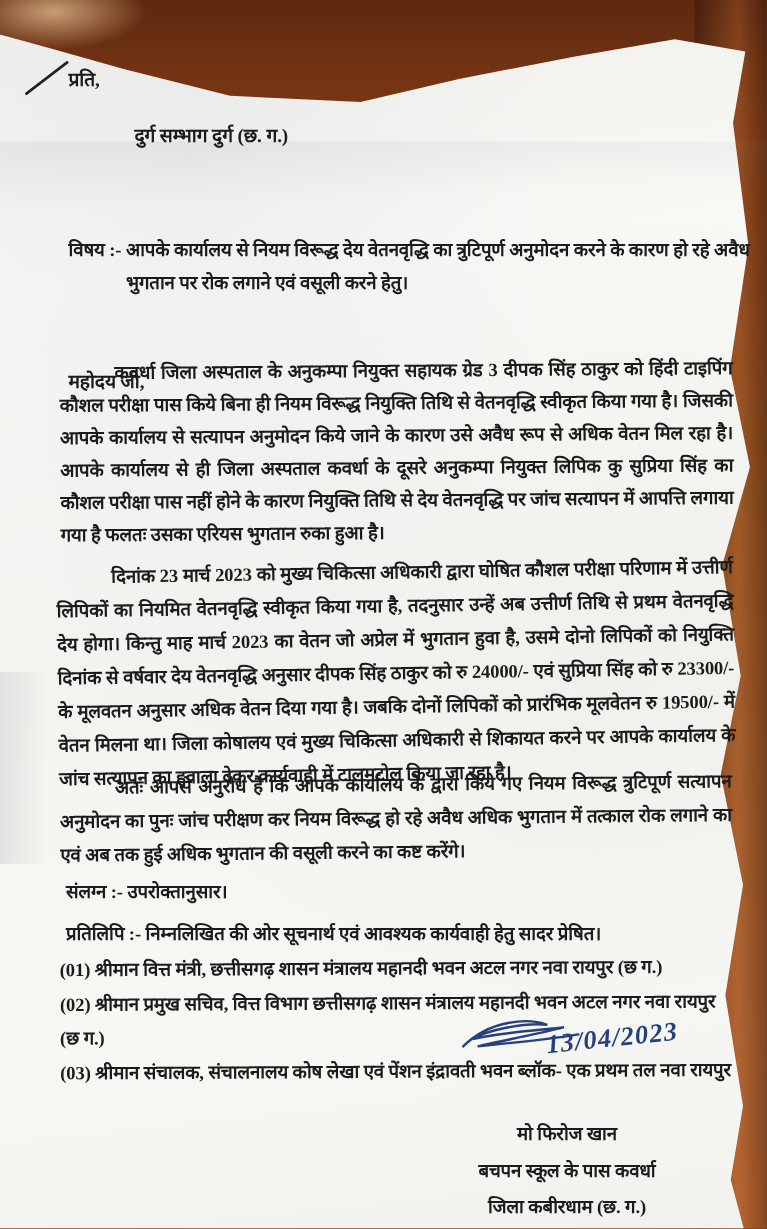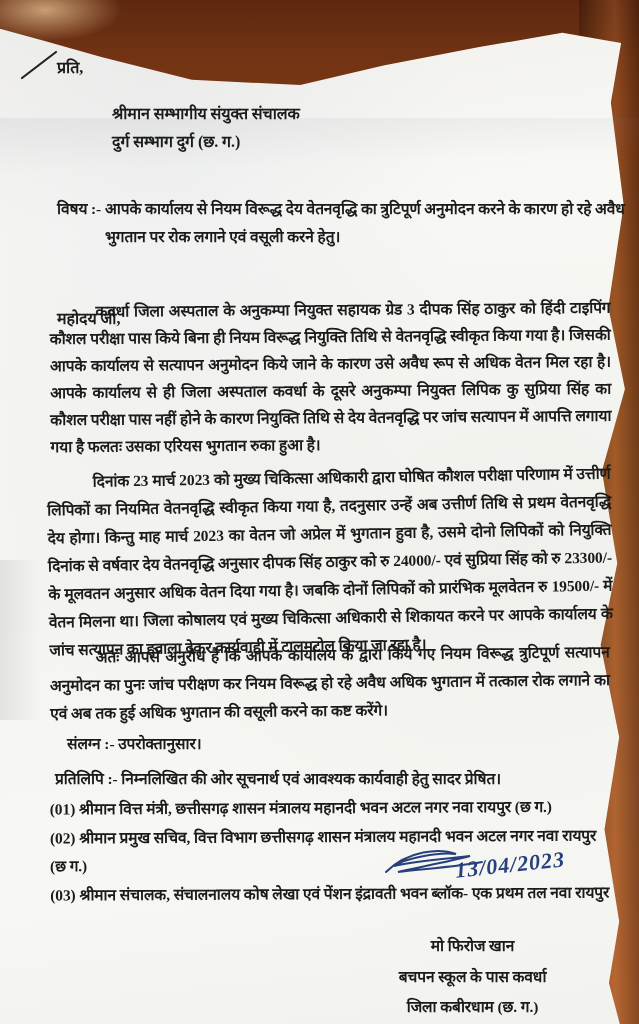--- a/index.html
+++ b/index.html
@@ -44,21 +44,21 @@
   .t{position:absolute;font-weight:bold;font-size:15.5px;line-height:27px;letter-spacing:-0.1px;}
   .para{text-align:justify;}
   .indent{text-indent:46px;}
   .salutation{left:57px;top:54px;font-size:16px;}
   .recipient{left:112px;top:100px;line-height:28px;font-size:16px;}
   .subject{left:57px;top:195px;width:554px;padding-left:48px;text-indent:-48px;line-height:28px;}
   .greeting{left:57px;top:257px;font-size:16px;margin-top:48px;}
   .para1{left:50px;top:296px;width:561px;transform:rotate(-0.45deg);}
   .para2{left:48px;top:464px;width:564px;transform:rotate(-0.9deg);line-height:28px;}
   .para3{left:50px;top:641px;width:560px;transform:rotate(-0.6deg);line-height:28px;}
-  .enclosure{left:55px;top:730px;margin-left:12px;}
+  .enclosure{left:55px;top:730px;}
   .copyhead{left:55px;top:765px;width:556px;}
   .copies{left:50px;top:794px;width:562px;line-height:28.5px;transform:rotate(-0.3deg);}
   .sender{left:330px;top:887px;width:285px;text-align:center;line-height:30.5px;font-size:15.5px;margin-top:44px;}
   .handwriting{
     position:absolute;left:455px;top:852px;
     color:#27407c;font-size:22px;font-style:italic;font-weight:bold;
     transform:rotate(-6deg);letter-spacing:1px;
   }
   .sig-svg{position:absolute;left:378px;top:842px;}
   .slash-svg{position:absolute;left:18px;top:46px;}
@@ -75,21 +75,20 @@
 
   <div class="content">
 
     <svg class="slash-svg" width="44" height="36" viewBox="0 0 44 36">
       <path d="M4 32 L38 6" stroke="#222" stroke-width="2.2" fill="none" stroke-linecap="round"></path>
     </svg>
 
     <div class="t salutation">प्रति,</div>
 
     <div class="t recipient">
-      <div>श्रीमान सम्भागीय संयुक्त संचालक</div>
       <div>दुर्ग सम्भाग दुर्ग (छ. ग.)</div>
     </div>
 
     <div class="t subject">विषय :- आपके कार्यालय से नियम विरूद्ध देय वेतनवृद्धि का त्रुटिपूर्ण अनुमोदन करने के कारण हो रहे अवैध भुगतान पर रोक लगाने एवं वसूली करने हेतु।</div>
 
     <div class="t greeting">महोदय जी,</div>
 
     <div class="t para para1 indent">कवर्धा जिला अस्पताल के अनुकम्पा नियुक्त सहायक ग्रेड 3 दीपक सिंह ठाकुर को हिंदी टाइपिंग कौशल परीक्षा पास किये बिना ही नियम विरूद्ध नियुक्ति तिथि से वेतनवृद्धि स्वीकृत किया गया है। जिसकी आपके कार्यालय से सत्यापन अनुमोदन किये जाने के कारण उसे अवैध रूप से अधिक वेतन मिल रहा है। आपके कार्यालय से ही जिला अस्पताल कवर्धा के दूसरे अनुकम्पा नियुक्त लिपिक कु सुप्रिया सिंह का कौशल परीक्षा पास नहीं होने के कारण नियुक्ति तिथि से देय वेतनवृद्धि पर जांच सत्यापन में आपत्ति लगाया गया है फलतः उसका एरियस भुगतान रुका हुआ है।</div>
     <div class="t para para2 indent">दिनांक 23 मार्च 2023 को मुख्य चिकित्सा अधिकारी द्वारा घोषित कौशल परीक्षा परिणाम में उत्तीर्ण लिपिकों का नियमित वेतनवृद्धि स्वीकृत किया गया है, तदनुसार उन्हें अब उत्तीर्ण तिथि से प्रथम वेतनवृद्धि देय होगा। किन्तु माह मार्च 2023 का वेतन जो अप्रेल में भुगतान हुवा है, उसमे दोनो लिपिकों को नियुक्ति दिनांक से वर्षवार देय वेतनवृद्धि अनुसार दीपक सिंह ठाकुर को रु 24000/- एवं सुप्रिया सिंह को रु 23300/- के मूलवतन अनुसार अधिक वेतन दिया गया है। जबकि दोनों लिपिकों को प्रारंभिक मूलवेतन रु 19500/- में वेतन मिलना था। जिला कोषालय एवं मुख्य चिकित्सा अधिकारी से शिकायत करने पर आपके कार्यालय के जांच सत्यापन का हवाला देकर कार्यवाही में टालमटोल किया जा रहा है।</div>
     <div class="t para para3 indent">अतः आपसे अनुरोध है कि आपके कार्यालय के द्वारा किये गए नियम विरूद्ध त्रुटिपूर्ण सत्यापन अनुमोदन का पुनः जांच परीक्षण कर नियम विरूद्ध हो रहे अवैध अधिक भुगतान में तत्काल रोक लगाने का एवं अब तक हुई अधिक भुगतान की वसूली करने का कष्ट करेंगे।</div>

